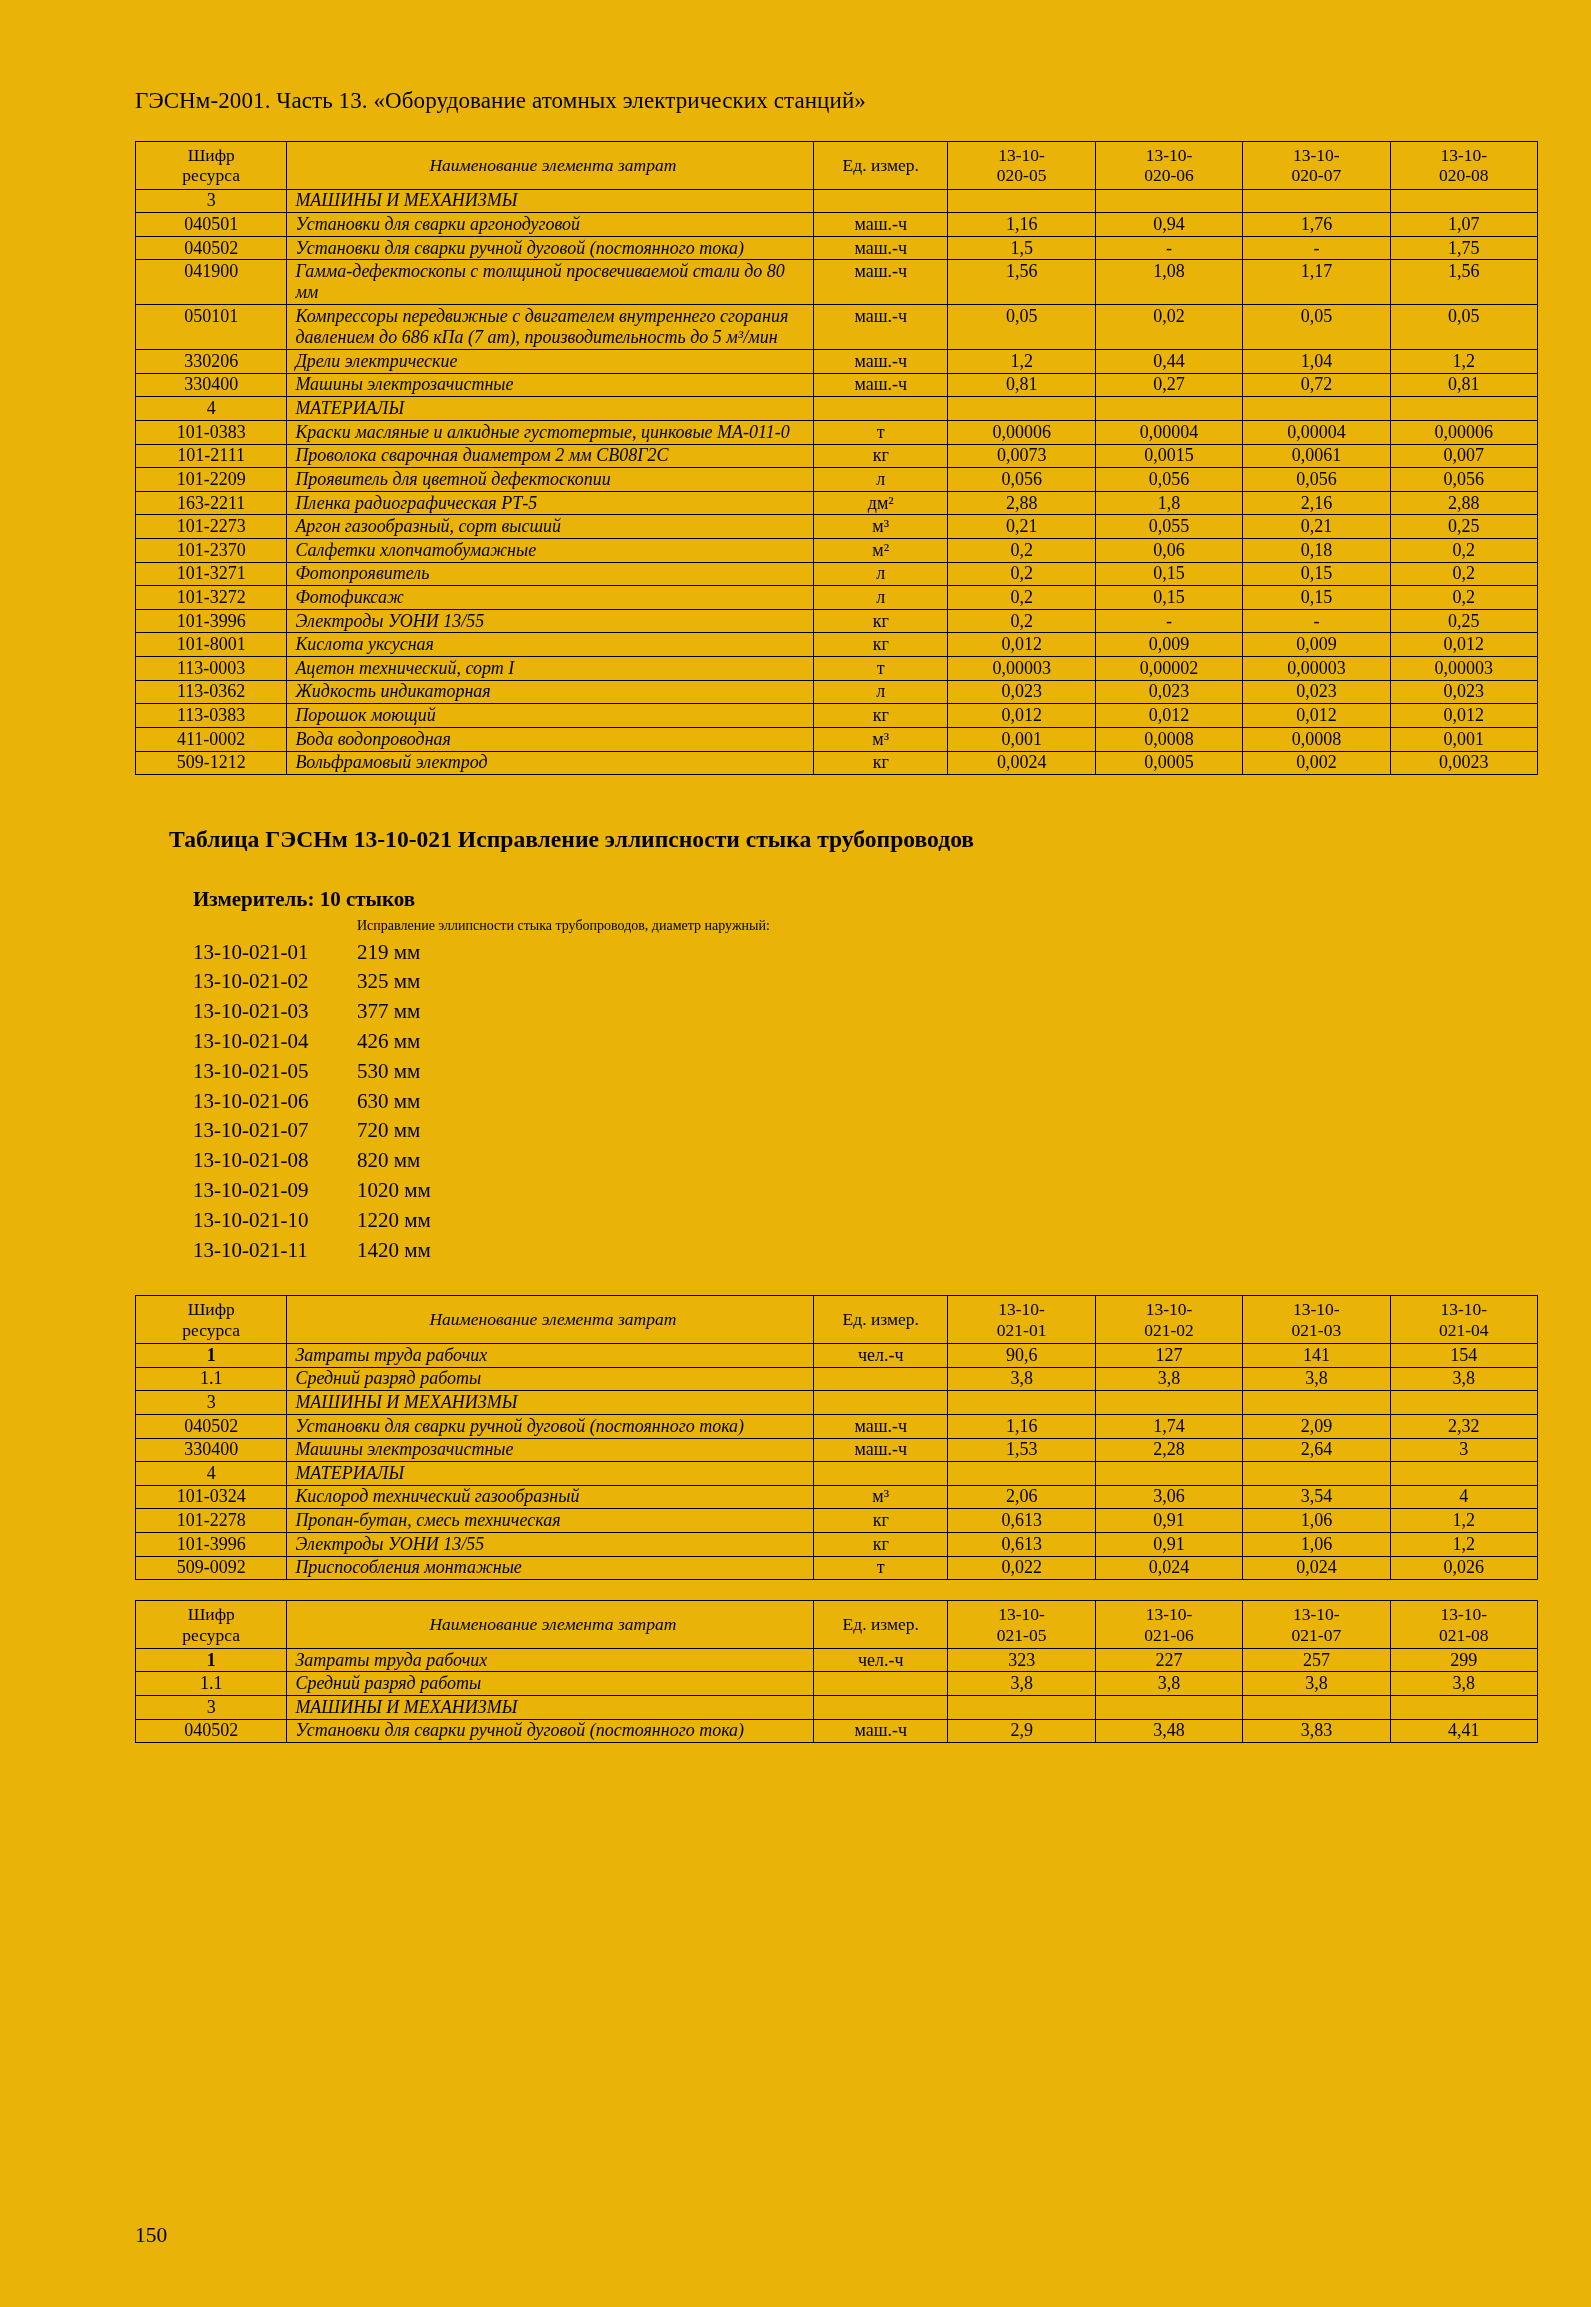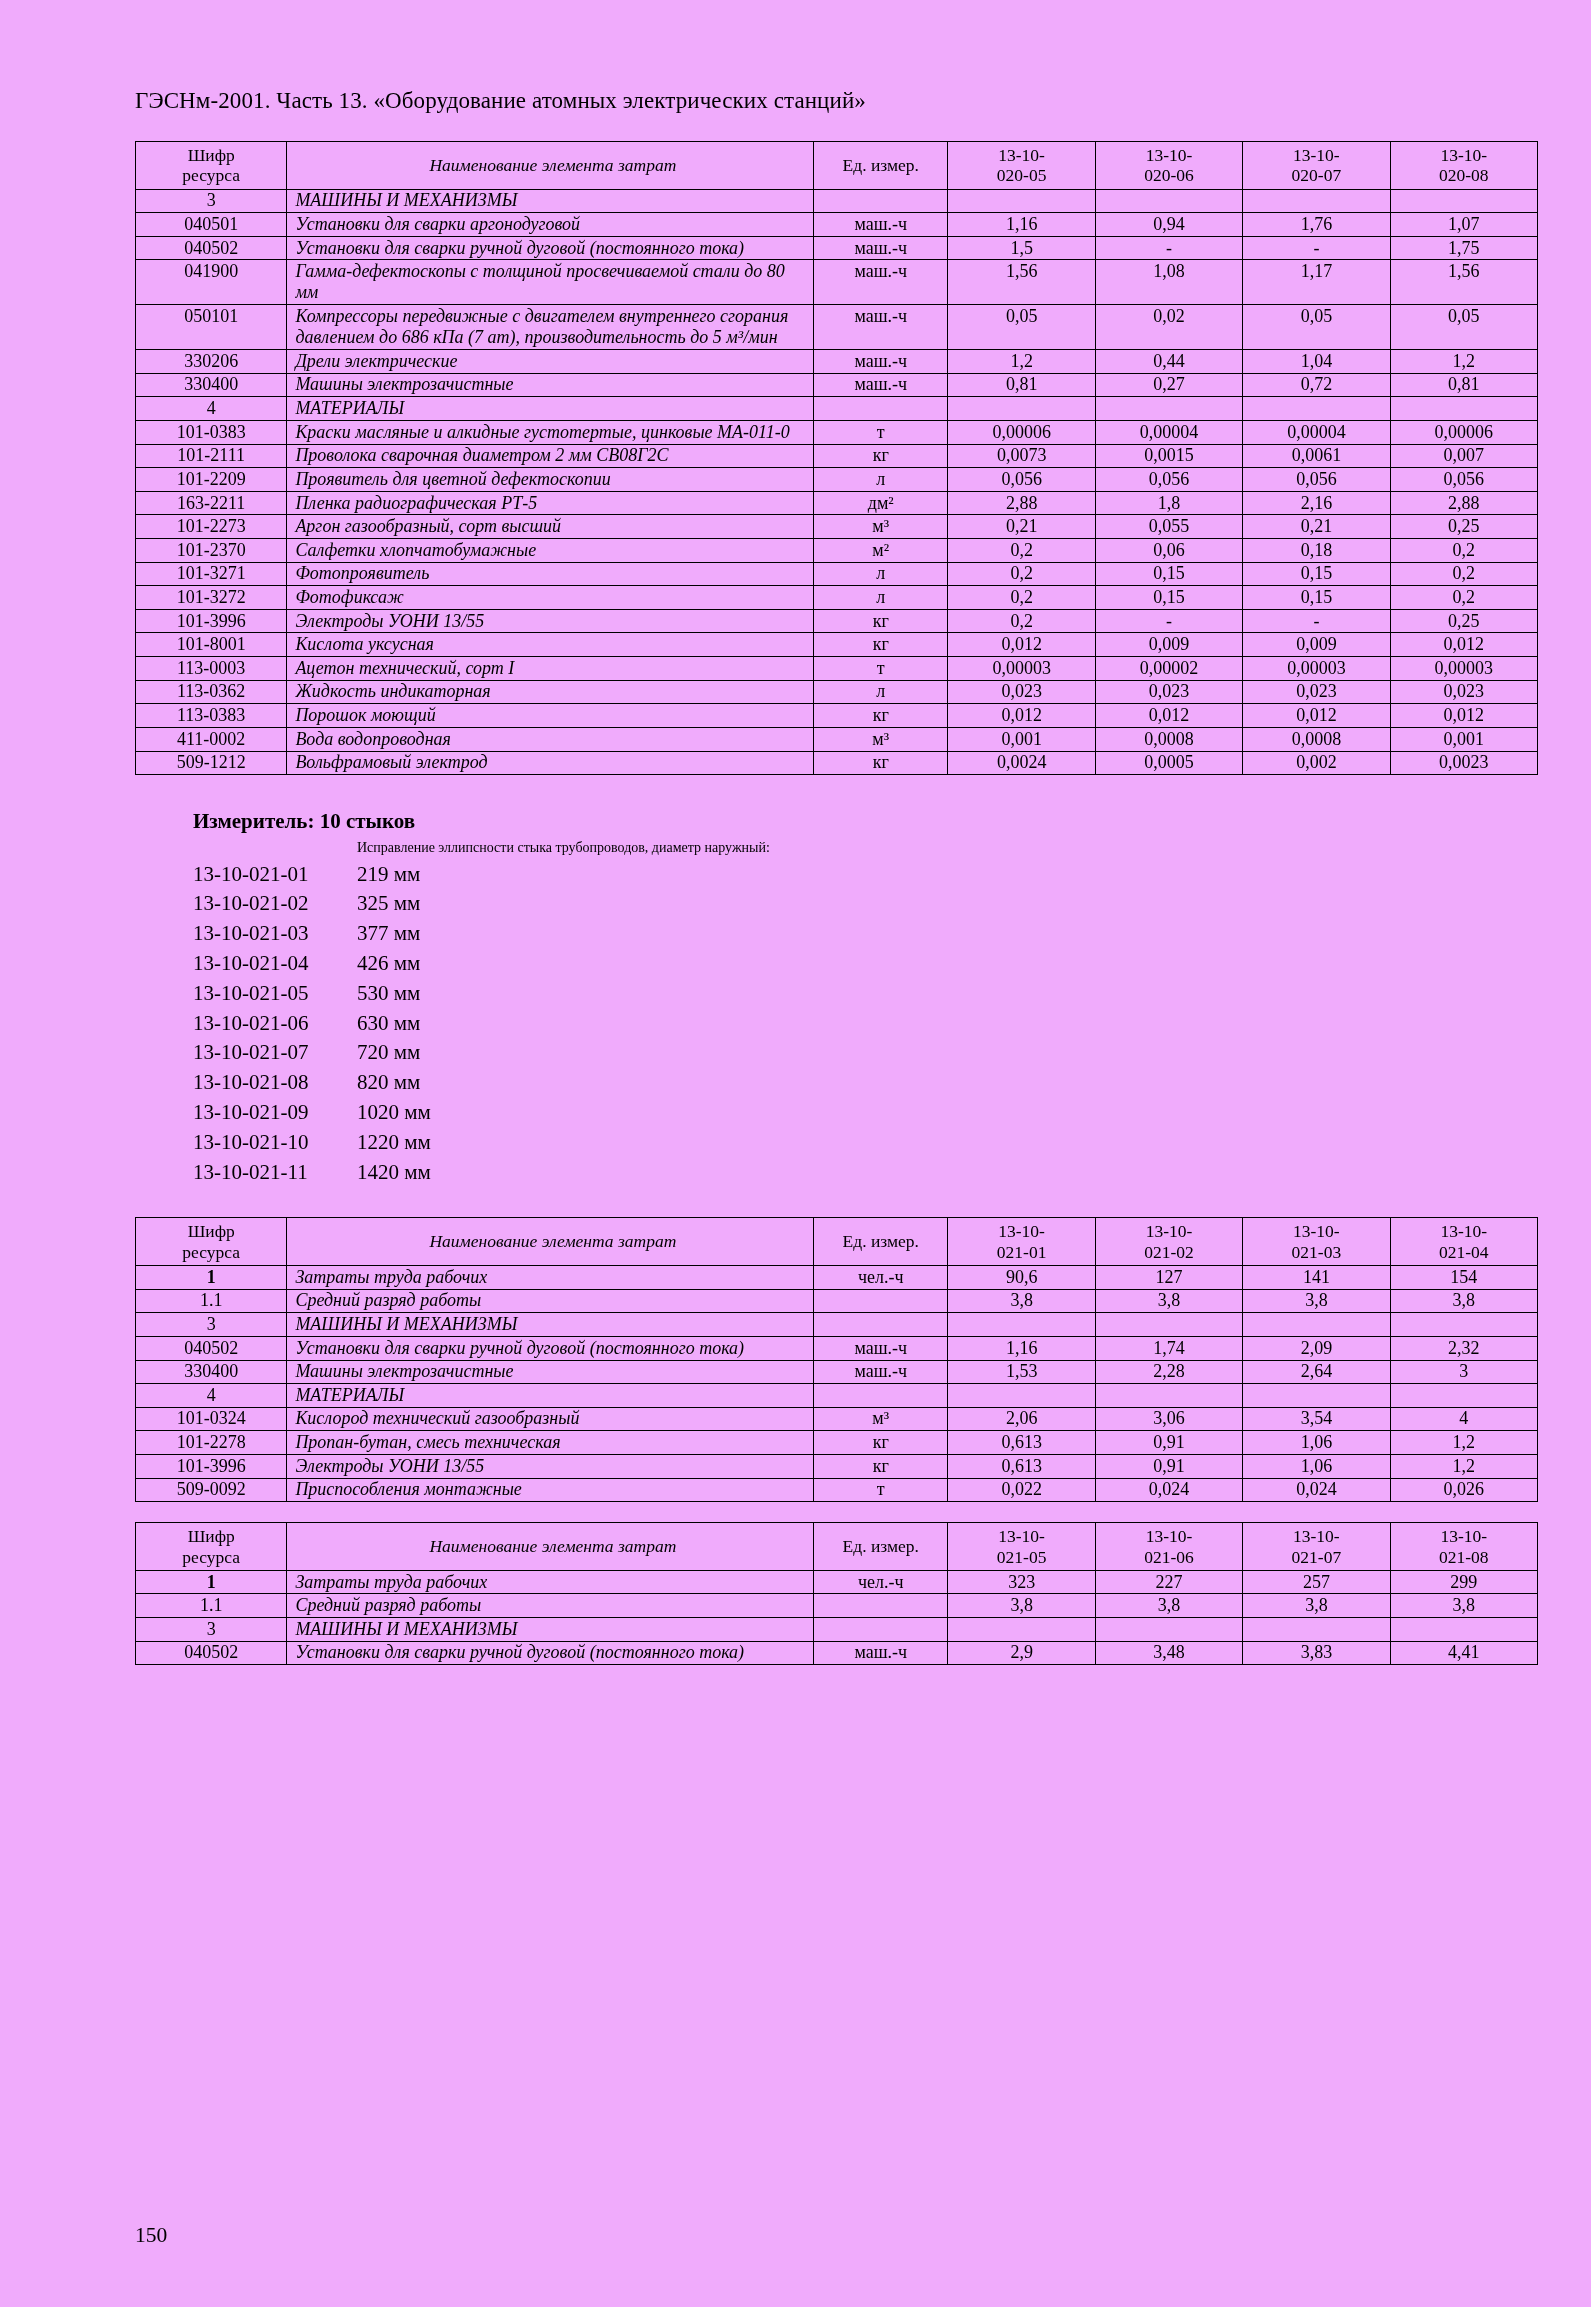--- a/index.html
+++ b/index.html
@@ -8,21 +8,21 @@
     background: #ffffff;
   }
   body {
     font-family: "Liberation Serif", serif;
     color: #000;
   }
   .page {
     width: 1591px;
     height: 2307px;
     position: relative;
-    background: #f0abfc;
+    background: #eab308;
     box-sizing: border-box;
     padding: 88px 101px 0 135px;
   }
   .header {
     font-size: 23px;
     margin-bottom: 27px;
     letter-spacing: 0.1px;
   }
 
   table.grid {
@@ -325,20 +325,21 @@
           <td class="c-name">Вольфрамовый электрод</td>
           <td class="c-unit">кг</td>
           <td class="c-val">0,0024</td>
           <td class="c-val">0,0005</td>
           <td class="c-val">0,002</td>
           <td class="c-val">0,0023</td>
         </tr>
       </tbody>
   </table>
 
+  <h2 class="tbl-title">Таблица ГЭСНм 13-10-021 Исправление эллипсности стыка трубопроводов</h2>
   <div class="meter">Измеритель: 10 стыков</div>
   <div class="desc">Исправление эллипсности стыка трубопроводов, диаметр наружный:</div>
   <div class="var-list" id="varlist">
       <div class="var-row">
         <div class="var-code">13-10-021-01</div>
         <div class="var-val">219 мм</div>
       </div>
       <div class="var-row">
         <div class="var-code">13-10-021-02</div>
         <div class="var-val">325 мм</div>

